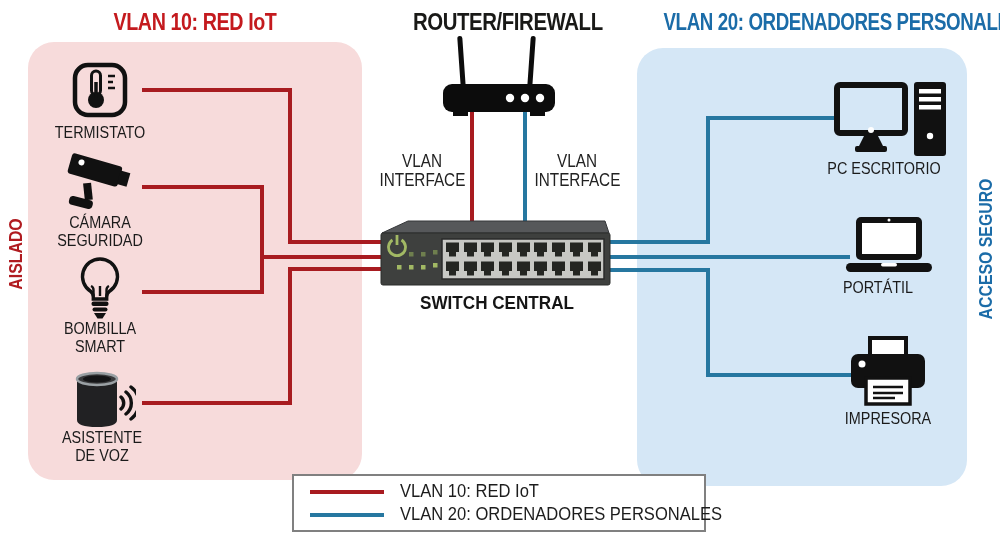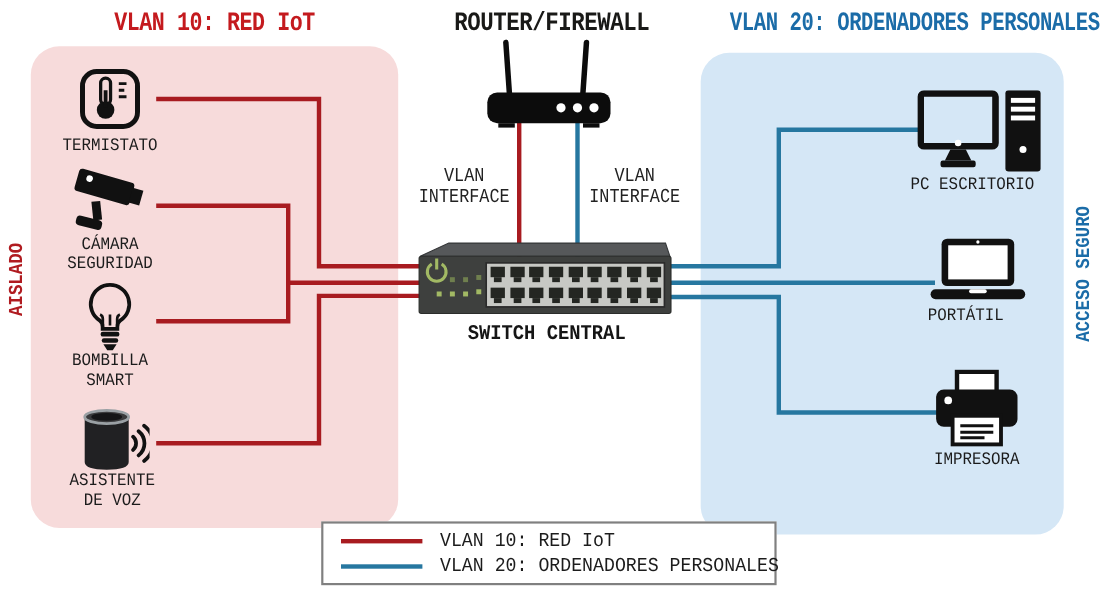--- a/index.html
+++ b/index.html
@@ -1,17 +1,17 @@
 <!DOCTYPE html>
 <html><head>
 <meta charset="utf-8">
 <style>
   html,body{margin:0;padding:0;background:#fff;}
   #canvas{position:relative;width:1000px;height:540px;background:#fff;overflow:hidden;
-          font-family:Liberation Mono, monospace;}
+          font-family:Liberation Sans, sans-serif;}
   .abs{position:absolute;}
   .panel{position:absolute;border-radius:26px;}
   #panel-iot{left:28px;top:42px;width:334px;height:438px;background:#f7dbdb;}
   #panel-pc{left:637px;top:48px;width:330px;height:438px;background:#d5e7f6;}
   .title{position:absolute;top:8px;font-weight:bold;font-size:24px;text-align:center;
          white-space:nowrap;letter-spacing:-0.5px;}
   #title-vlan10{left:28px;width:334px;color:#c41a1e;transform:scaleX(0.82);}
   #title-router{left:398px;width:200px;color:#191917;transform:scaleX(0.85);}
   #title-vlan20{left:625px;width:350px;color:#1b6ca8;transform:scaleX(0.78);}
   .side-label{position:absolute;font-weight:bold;font-size:18px;white-space:nowrap;

